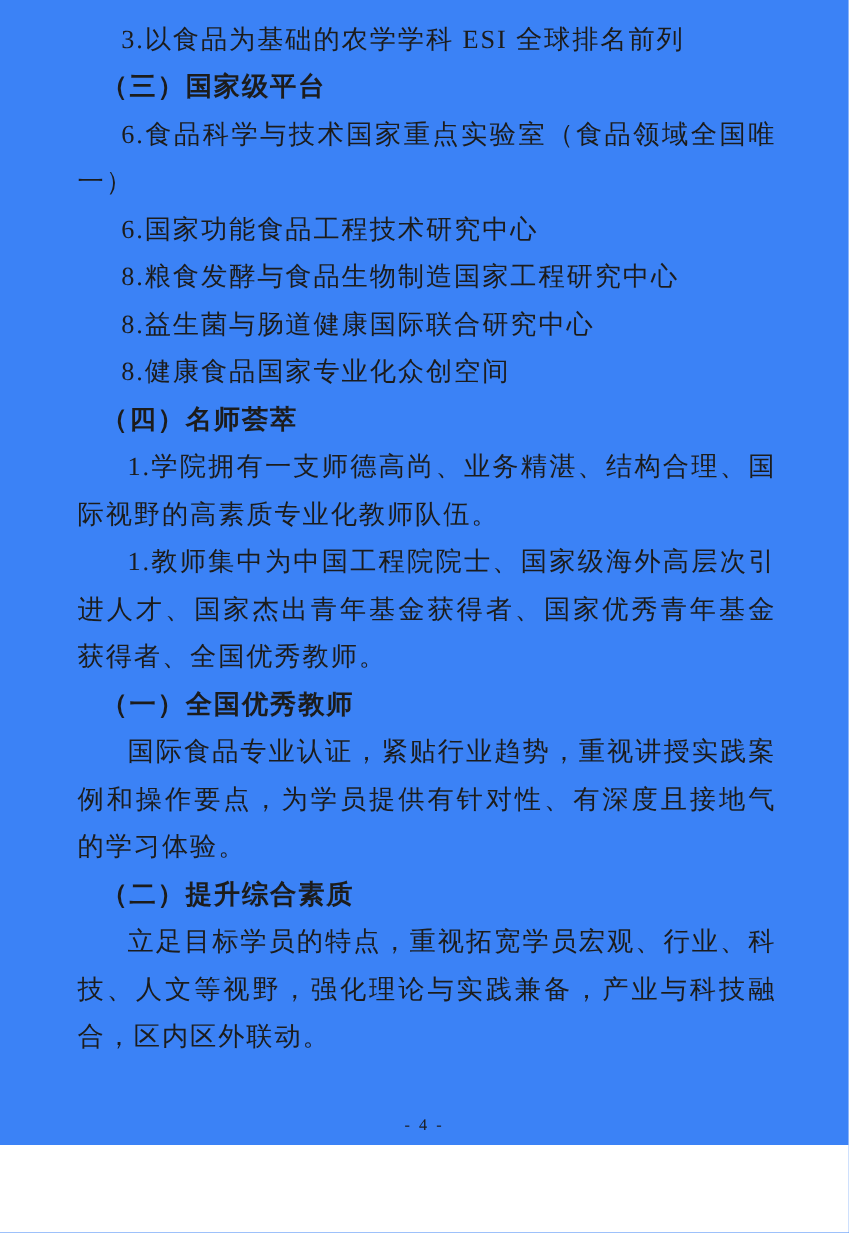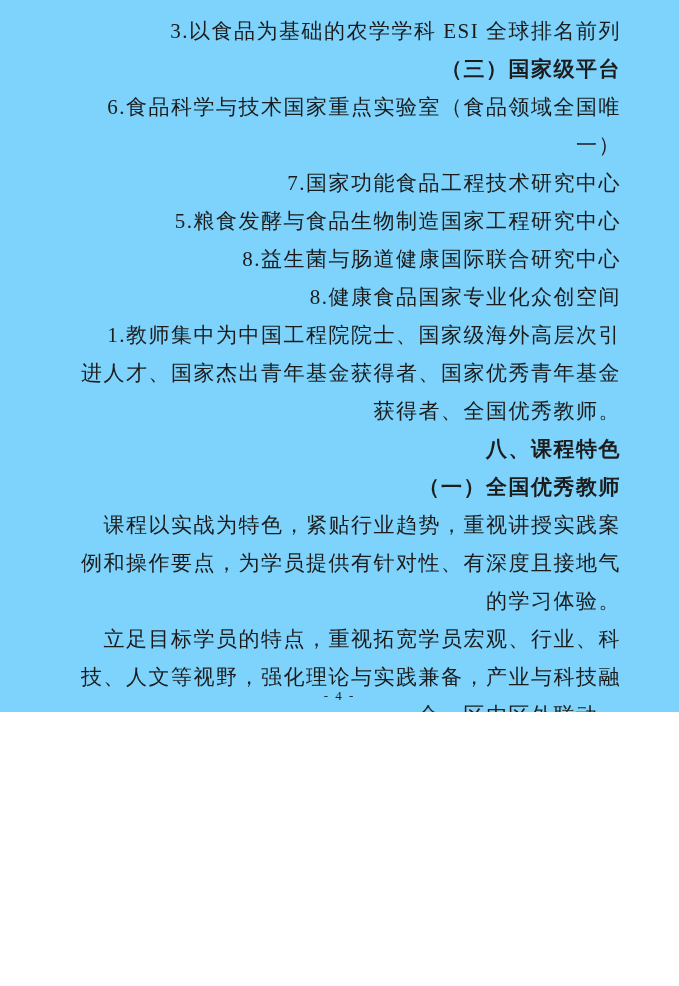--- a/index.html
+++ b/index.html
@@ -3,38 +3,37 @@
 <meta charset="utf-8">
 <style>
   html, body {
     margin: 0;
     padding: 0;
     background: #ffffff;
   }
   .page {
     position: relative;
     width: 679px;
-    height: 712px;
-    background: #7dd3fc;
+    height: 916px;
+    background: #3b82f6;
     overflow: hidden;
     font-family: "Liberation Serif", "DejaVu Serif", serif;
     color: #1c1c1c;
   }
   .content {
     position: absolute;
     left: 62px;
     top: 12px;
     width: 559px;
   }
   .content p {
     margin: 0;
     font-size: 21px;
     line-height: 38px;
     letter-spacing: 1.5px;
-    text-align: right;
   }
   
   .li {
     text-indent: 35px;
     text-align: justify;
   }
   
   .h3 {
     text-indent: 19px;
     font-weight: bold;
@@ -63,24 +62,26 @@
   }
 </style>
 </head>
 <body>
 
 <div class="page">
   <div class="content">
     <p class="li">3.以食品为基础的农学学科 ESI 全球排名前列</p>
     <p class="h3">（三）国家级平台</p>
     <p class="li">6.食品科学与技术国家重点实验室（食品领域全国唯一）</p>
-    <p class="li">7.国家功能食品工程技术研究中心</p>
-    <p class="li">5.粮食发酵与食品生物制造国家工程研究中心</p>
+    <p class="li">6.国家功能食品工程技术研究中心</p>
+    <p class="li">8.粮食发酵与食品生物制造国家工程研究中心</p>
     <p class="li">8.益生菌与肠道健康国际联合研究中心</p>
     <p class="li">8.健康食品国家专业化众创空间</p>
+    <p class="h3">（四）名师荟萃</p>
+    <p class="para">1.学院拥有一支师德高尚、业务精湛、结构合理、国际视野的高素质专业化教师队伍。</p>
     <p class="para">1.教师集中为中国工程院院士、国家级海外高层次引进人才、国家杰出青年基金获得者、国家优秀青年基金获得者、全国优秀教师。</p>
-    <p class="h2">八、课程特色</p>
     <p class="h3">（一）全国优秀教师</p>
-    <p class="para">课程以实战为特色，紧贴行业趋势，重视讲授实践案例和操作要点，为学员提供有针对性、有深度且接地气的学习体验。</p>
+    <p class="para">国际食品专业认证，紧贴行业趋势，重视讲授实践案例和操作要点，为学员提供有针对性、有深度且接地气的学习体验。</p>
+    <p class="h3">（二）提升综合素质</p>
     <p class="para">立足目标学员的特点，重视拓宽学员宏观、行业、科技、人文等视野，强化理论与实践兼备，产业与科技融合，区内区外联动。</p>
   </div>
   <div class="footer">- 4 -</div>
 </div>
 
 </body></html>

